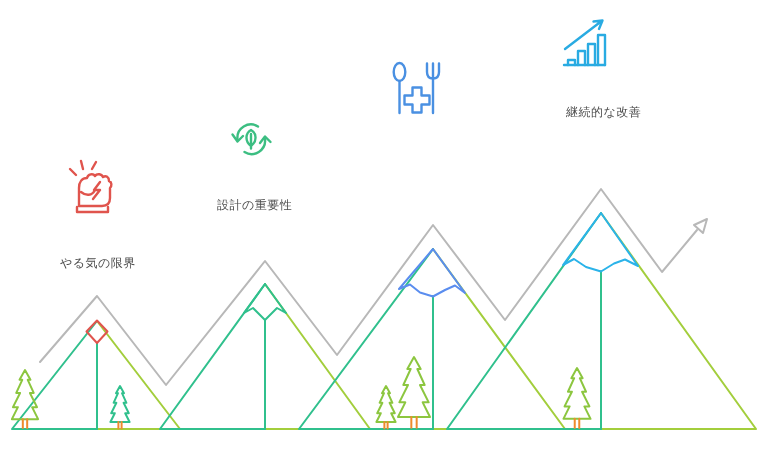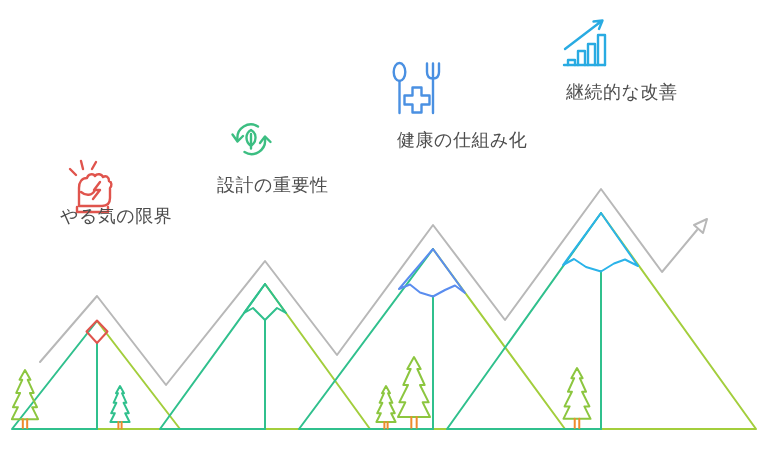--- a/index.html
+++ b/index.html
@@ -24,21 +24,21 @@
   .tree-teal{--tree-stroke:var(--teal);--tree-fill:none;}
 
   
   .milestone{position:absolute;inset:0;pointer-events:none;}
   .ms-icon{position:absolute;}
   .ms-icon path,.ms-icon ellipse{fill:none;stroke-width:2.4;stroke-linecap:round;stroke-linejoin:round;}
   .icon-red path{stroke:var(--red);}
   .icon-green path{stroke:var(--icongreen);}
   .icon-blue path,.icon-blue ellipse{stroke:var(--iconblue);}
   .icon-cyan path{stroke:var(--iconcyan);}
-  .ms-label{position:absolute;font-size:18px;line-height:22px;color:var(--ink);white-space:nowrap;letter-spacing:.5px;}
+  .ms-label{position:absolute;font-size:12px;line-height:22px;color:var(--ink);white-space:nowrap;letter-spacing:.5px;margin-top:20px;}
 </style>
 </head>
 <body>
 
 <div class="stage">
 
   <svg class="scene" viewBox="0 0 769 451">
     <defs>
       <g id="pine">
         <path class="pine-foliage" vector-effect="non-scaling-stroke" d="M0,0 L10,18 L5,18 L16,42 L9,42 L22,68 L13,68 L24,90 L-24,90 L-13,68 L-22,68 L-9,42 L-16,42 L-5,18 L-10,18 Z"></path>
@@ -89,21 +89,21 @@
   </svg>
 
   <div class="milestone">
     <svg class="ms-icon icon-red" style="left:66px;top:157px" width="52" height="58" viewBox="0 0 52 58">
       <path d="M10,18 L4,12 M17,12 L15,4 M26,12 L30,5"></path>
       <path d="M13,49 V31 C13,25 16,21 21,21 C22,17 27,16 29,19 C31,16 36,17 37,20 C40,18 43,20 43,24 C46,25 46,29 44,31 V41 C44,46 41,49 36,49 Z"></path>
       <path d="M15,35 C20,39 26,39 29,33"></path>
       <path d="M34,25 L28,33 H34 L27,42"></path>
       <path d="M11,50 V55 H42 V50"></path>
     </svg>
-    <div class="ms-label" style="left:60px;top:205px">やる気の限界</div>
+    <div class="ms-label" style="left:60px;top:232px">やる気の限界</div>
   </div>
 
   <div class="milestone">
     <svg class="ms-icon icon-green" style="left:227px;top:117px" width="52" height="46" viewBox="0 0 52 46">
       <path d="M31,9.5 A13.5,13.5 0 0 0 10.5,22.5"></path>
       <path d="M5.5,17.5 L10.5,24.5 L16,19"></path>
       <path d="M17.5,35 A13.5,13.5 0 0 0 38,22"></path>
       <path d="M33,26 L38,19.5 L43.5,25"></path>
       <path d="M24,13 C29.5,16 30.5,24 24,29 C17.5,24 18.5,16 24,13 Z M24,31.5 V17"></path>
     </svg>
@@ -111,21 +111,20 @@
   </div>
 
   <div class="milestone">
     <svg class="ms-icon icon-blue" style="left:391px;top:60px" width="52" height="60" viewBox="0 0 52 60">
       <ellipse cx="8.5" cy="12" rx="5.8" ry="9"></ellipse>
       <path d="M8.5,21 V53"></path>
       <path d="M36,3.5 V12 C36,16.5 38.5,18.5 42,18.5 C45.5,18.5 48,16.5 48,12 V3.5 M42,3.5 V18.5"></path>
       <path d="M42,18.5 V53"></path>
       <path d="M21.5,27.5 h9 v8 h8 v9 h-8 v8 h-9 v-8 h-8 v-9 h8 Z"></path>
     </svg>
-    <div class="ms-label" style="left:397px;top:129px">健康の仕組み化</div>
   </div>
 
   <div class="milestone">
     <svg class="ms-icon icon-cyan" style="left:561px;top:14px" width="54" height="56" viewBox="0 0 54 56">
       <path d="M3,51 H44"></path>
       <path d="M7,51 V46 H14 V51"></path>
       <path d="M17,51 V37 H24 V51"></path>
       <path d="M27,51 V30 H34 V51"></path>
       <path d="M37,51 V21 H44 V51"></path>
       <path d="M4,35 L40,7.5 M32.5,7.5 L41.5,6.5 L38,15"></path>

